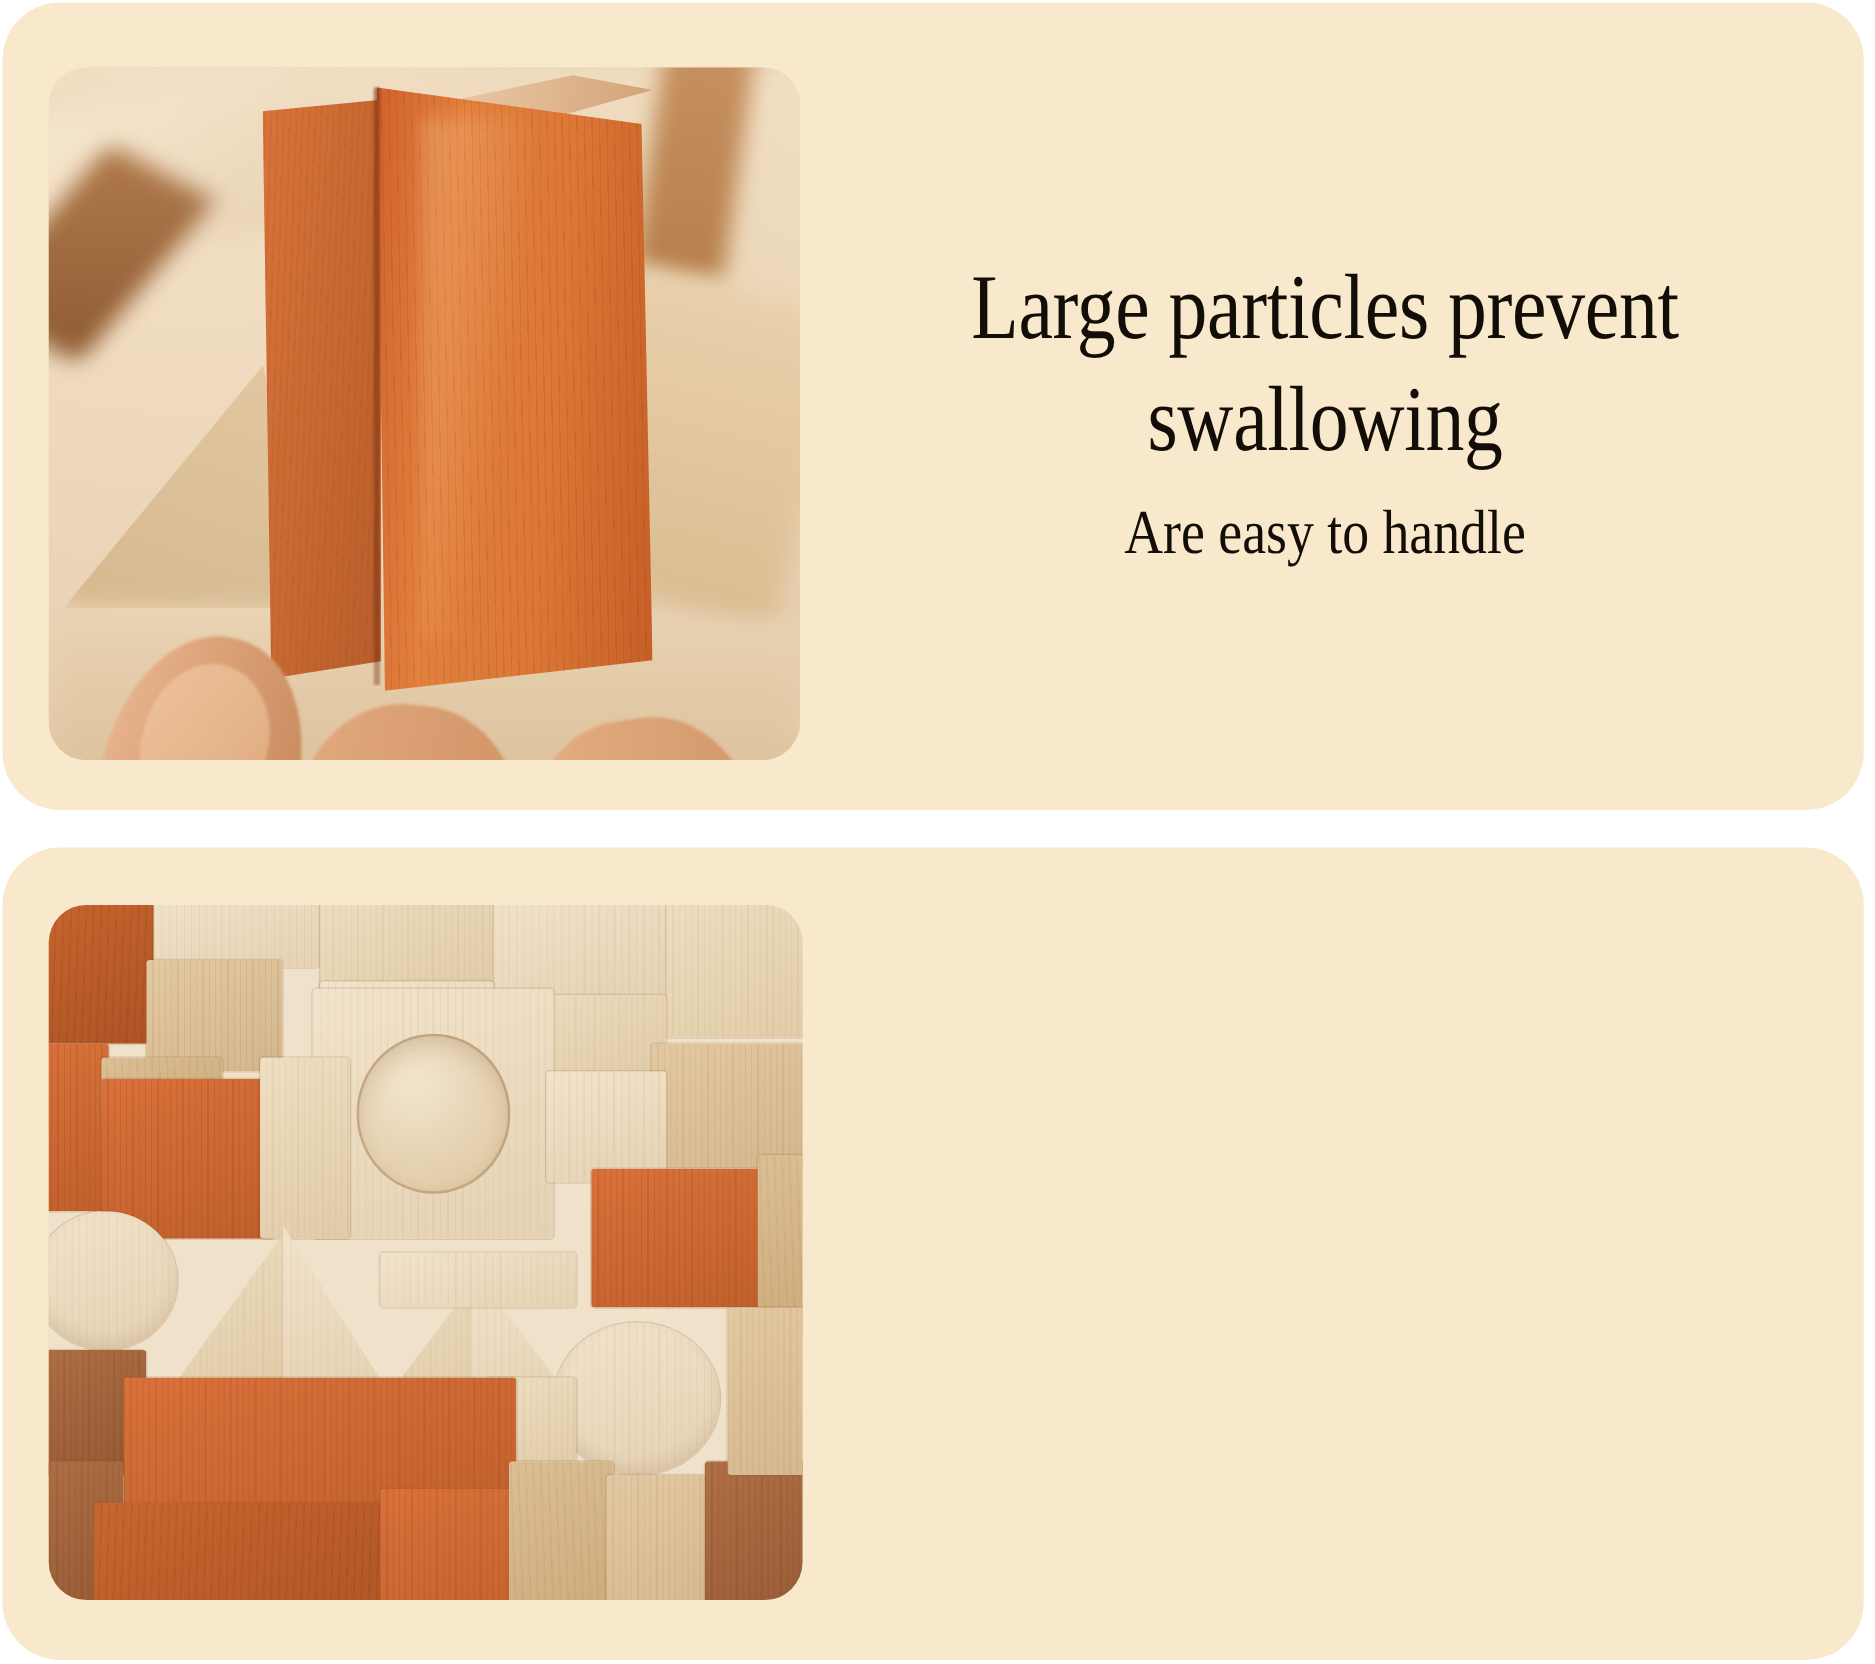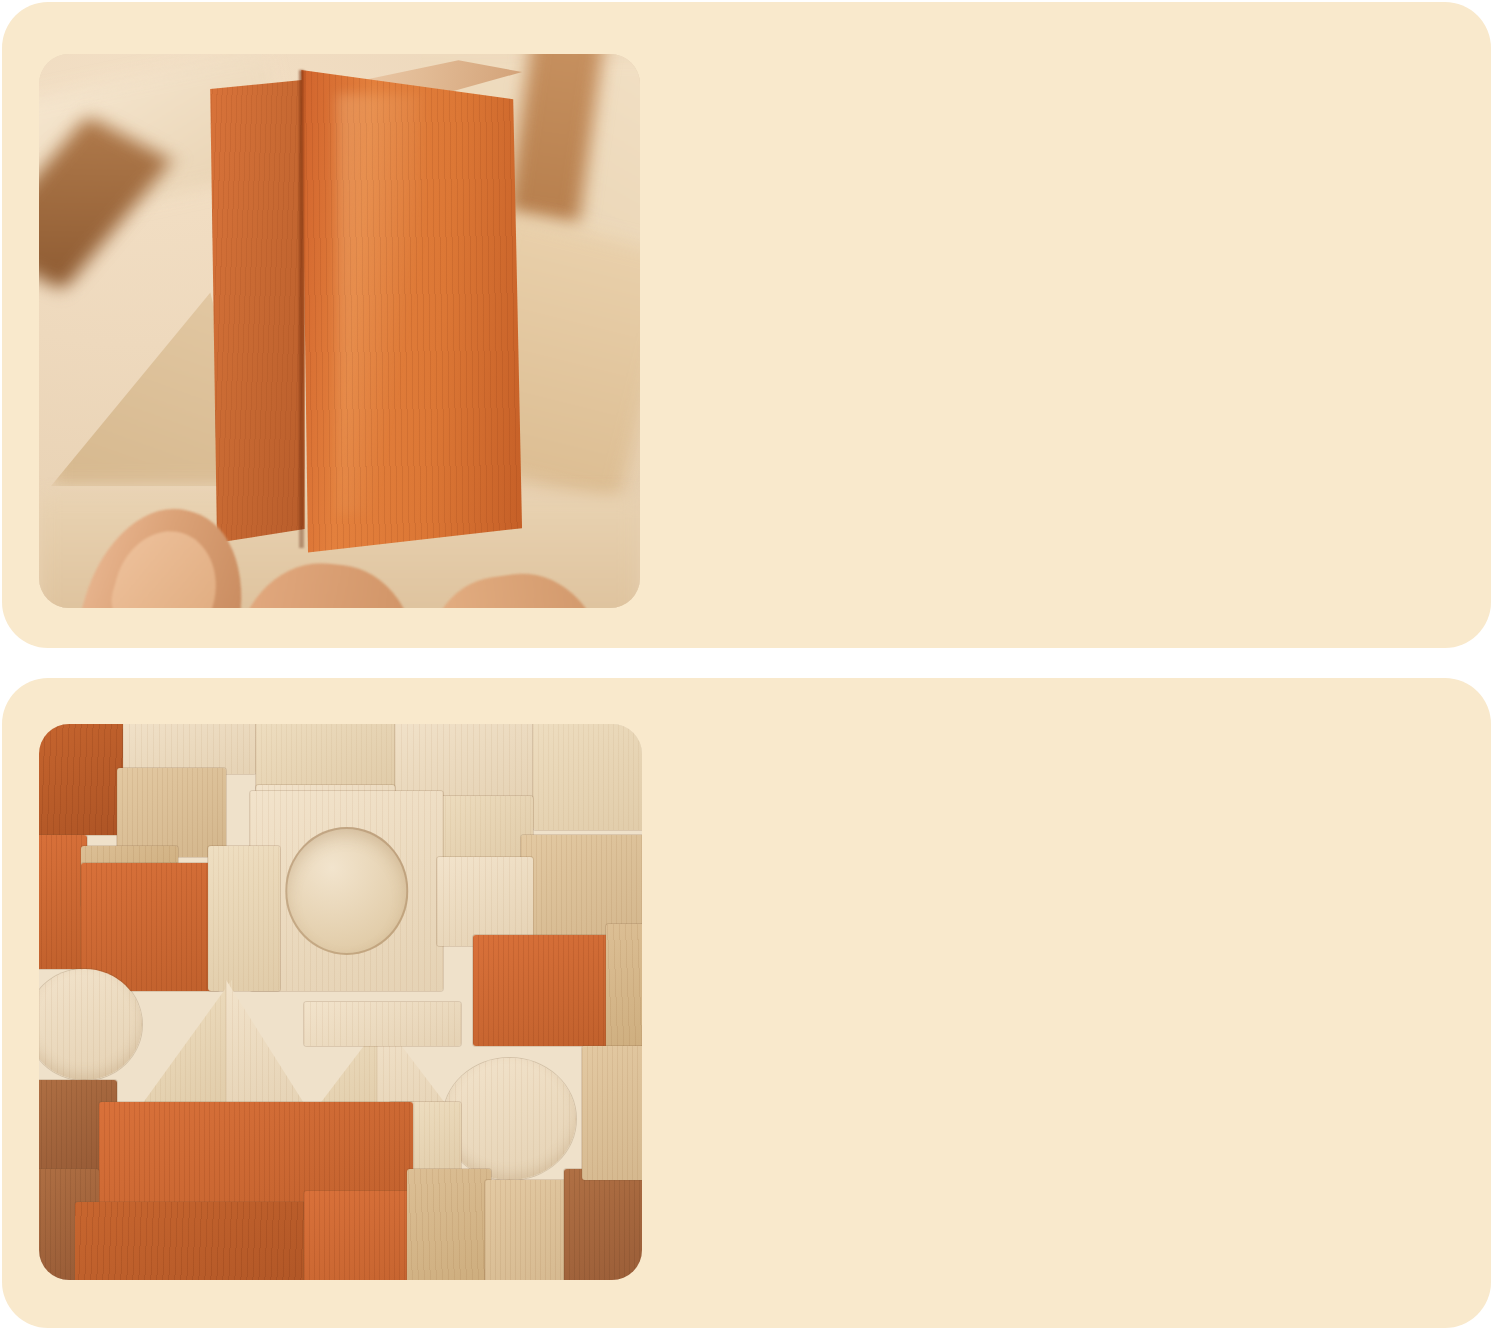--- a/index.html
+++ b/index.html
@@ -246,20 +246,24 @@
         <div class="block-face-right"></div>
         <div class="block-edge"></div>
         <div class="block-sheen"></div>
       </div>
 
       <div class="finger finger-1"></div>
       <div class="finger finger-2"></div>
       <div class="finger finger-3"></div>
     </div>
 
+    <div class="text-col" id="text-top">
+      <h2 class="headline wrap">Large particles prevent swallowing</h2>
+      <p class="subline">Are easy to handle</p>
+    </div>
   </section>
 
   <section class="card" id="card-bottom">
 
     <div class="photo" id="photo-bottom">
       <div class="bg2"></div>
 
       <div class="blk g-rust2" style="left:-2%;  top:-2%;  width:16%; height:22%;"></div>
       <div class="blk g-light" style="left:14%;  top:-3%;  width:22%; height:12%;"></div>
       <div class="blk g-light2" style="left:36%;  top:-3%;  width:23%; height:15%;"></div>

